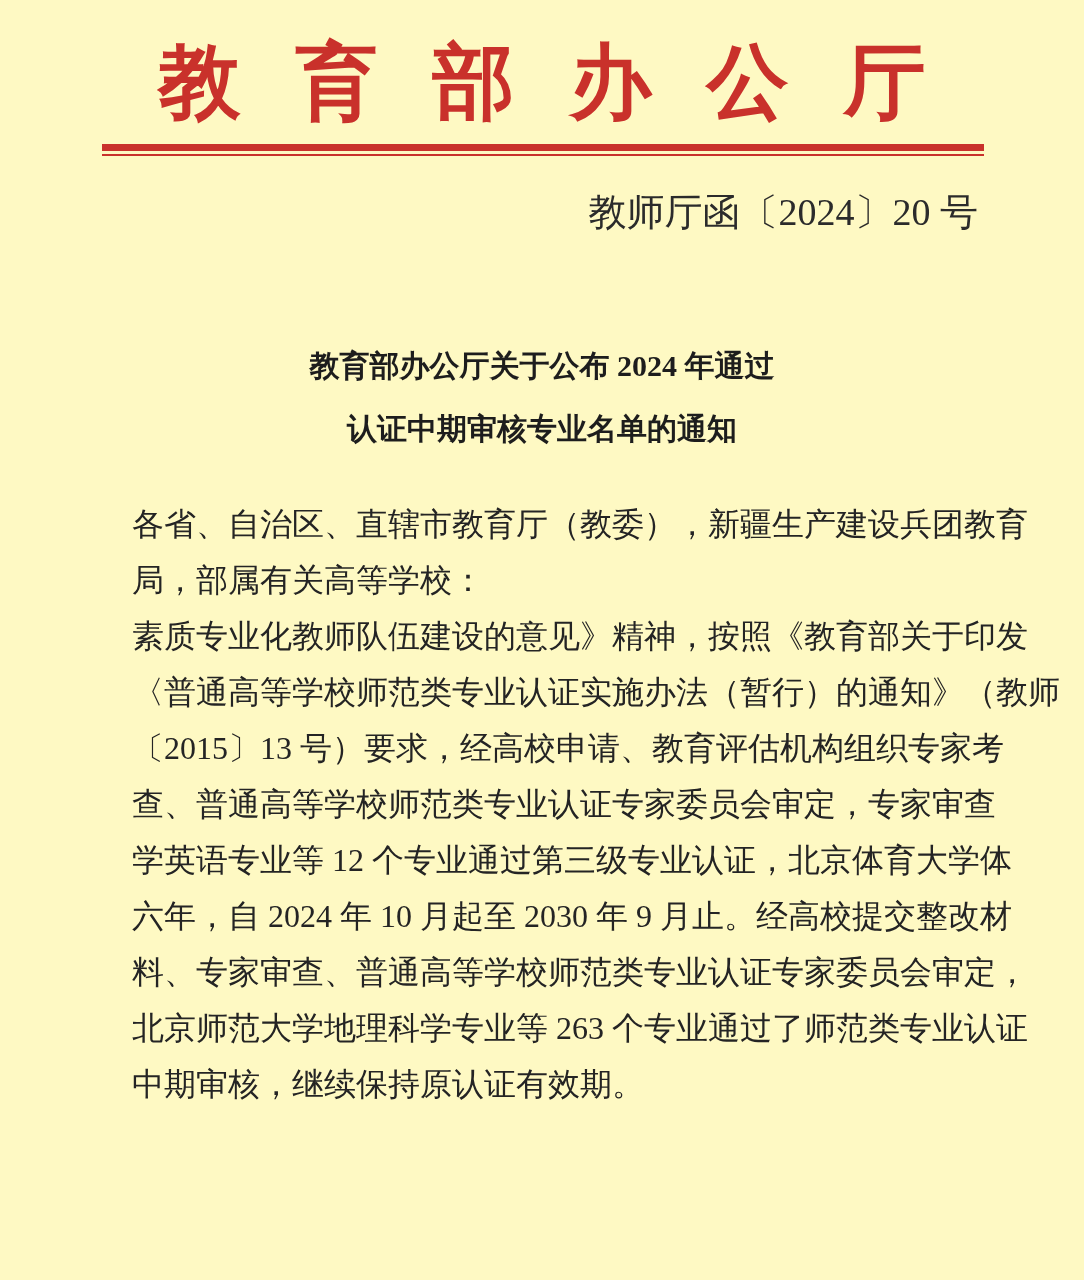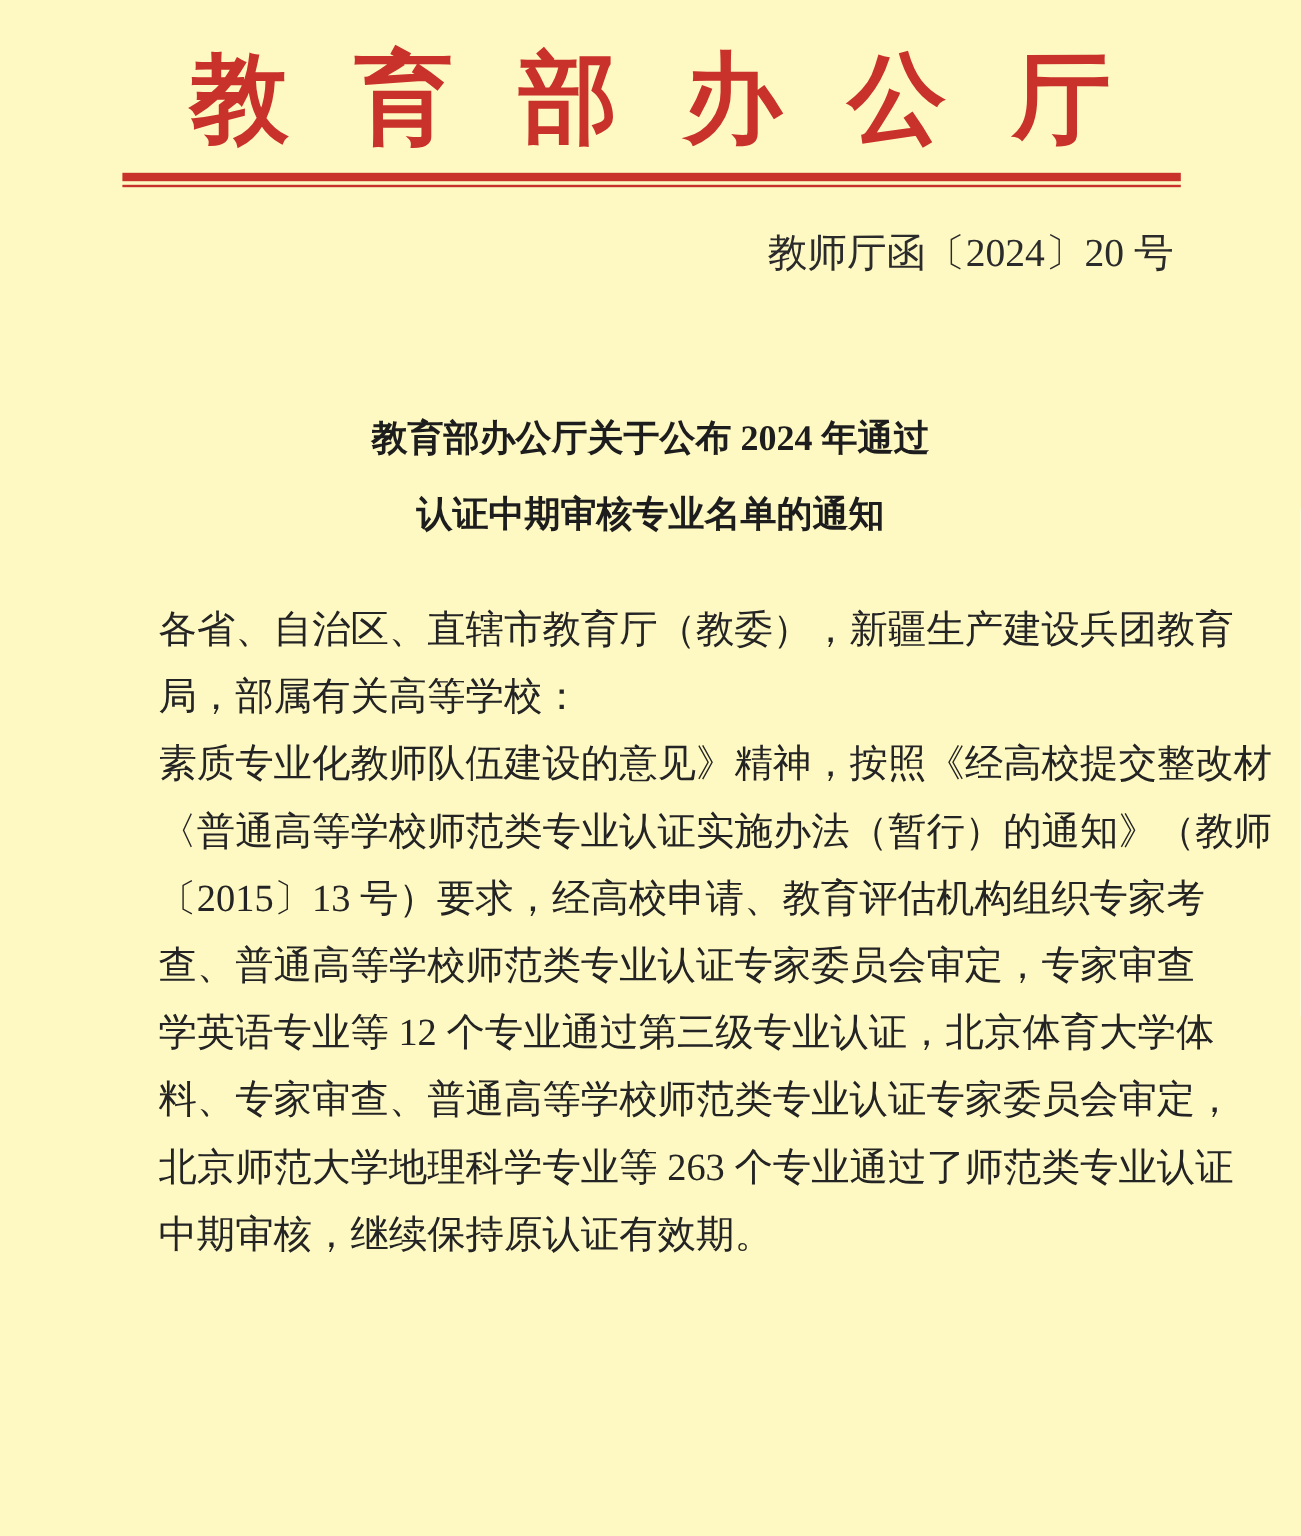--- a/index.html
+++ b/index.html
@@ -33,21 +33,21 @@
   }
   
   .rule{margin:18px 100px 0 102px;}
   .rule-thick{height:7px;background:var(--red);}
   .rule-thin{height:2px;background:var(--red);margin-top:3px;}
   
   .doc-number{
     margin-top:38px;
     padding-right:106px;
     text-align:right;
-    font-size:33px;
+    font-size:38px;
     line-height:36px;
     color:#2b2b2b;
   }
   
   .title{
     margin-top:104px;
     text-align:center;
     font-weight:700;
     color:var(--ink);
     font-size:30px;
@@ -86,23 +86,24 @@
   <div class="doc-number">教师厅函〔2024〕20 号</div>
 
   <div class="title">
     <div class="title-line">教育部办公厅关于公布 2024 年通过</div>
     <div class="title-line">认证中期审核专业名单的通知</div>
   </div>
 
   <div class="body-text">
       <div class="body-line">各省、自治区、直辖市教育厅（教委），新疆生产建设兵团教育</div>
       <div class="body-line para-end">局，部属有关高等学校：</div>
-      <div class="body-line">素质专业化教师队伍建设的意见》精神，按照《经高校提交整改材</div>
+      <div class="body-line">素质专业化教师队伍建设的意见》精神，按照《教育部关于印发</div>
       <div class="body-line">〈普通高等学校师范类专业认证实施办法（暂行）的通知》（教师</div>
       <div class="body-line">〔2015〕13 号）要求，经高校申请、教育评估机构组织专家考</div>
       <div class="body-line">查、普通高等学校师范类专业认证专家委员会审定，专家审查</div>
       <div class="body-line">学英语专业等 12 个专业通过第三级专业认证，北京体育大学体</div>
+      <div class="body-line">六年，自 2024 年 10 月起至 2030 年 9 月止。经高校提交整改材</div>
       <div class="body-line">料、专家审查、普通高等学校师范类专业认证专家委员会审定，</div>
       <div class="body-line">北京师范大学地理科学专业等 263 个专业通过了师范类专业认证</div>
       <div class="body-line para-end">中期审核，继续保持原认证有效期。</div>
     </div>
 
 </div>
 
 </body></html>

